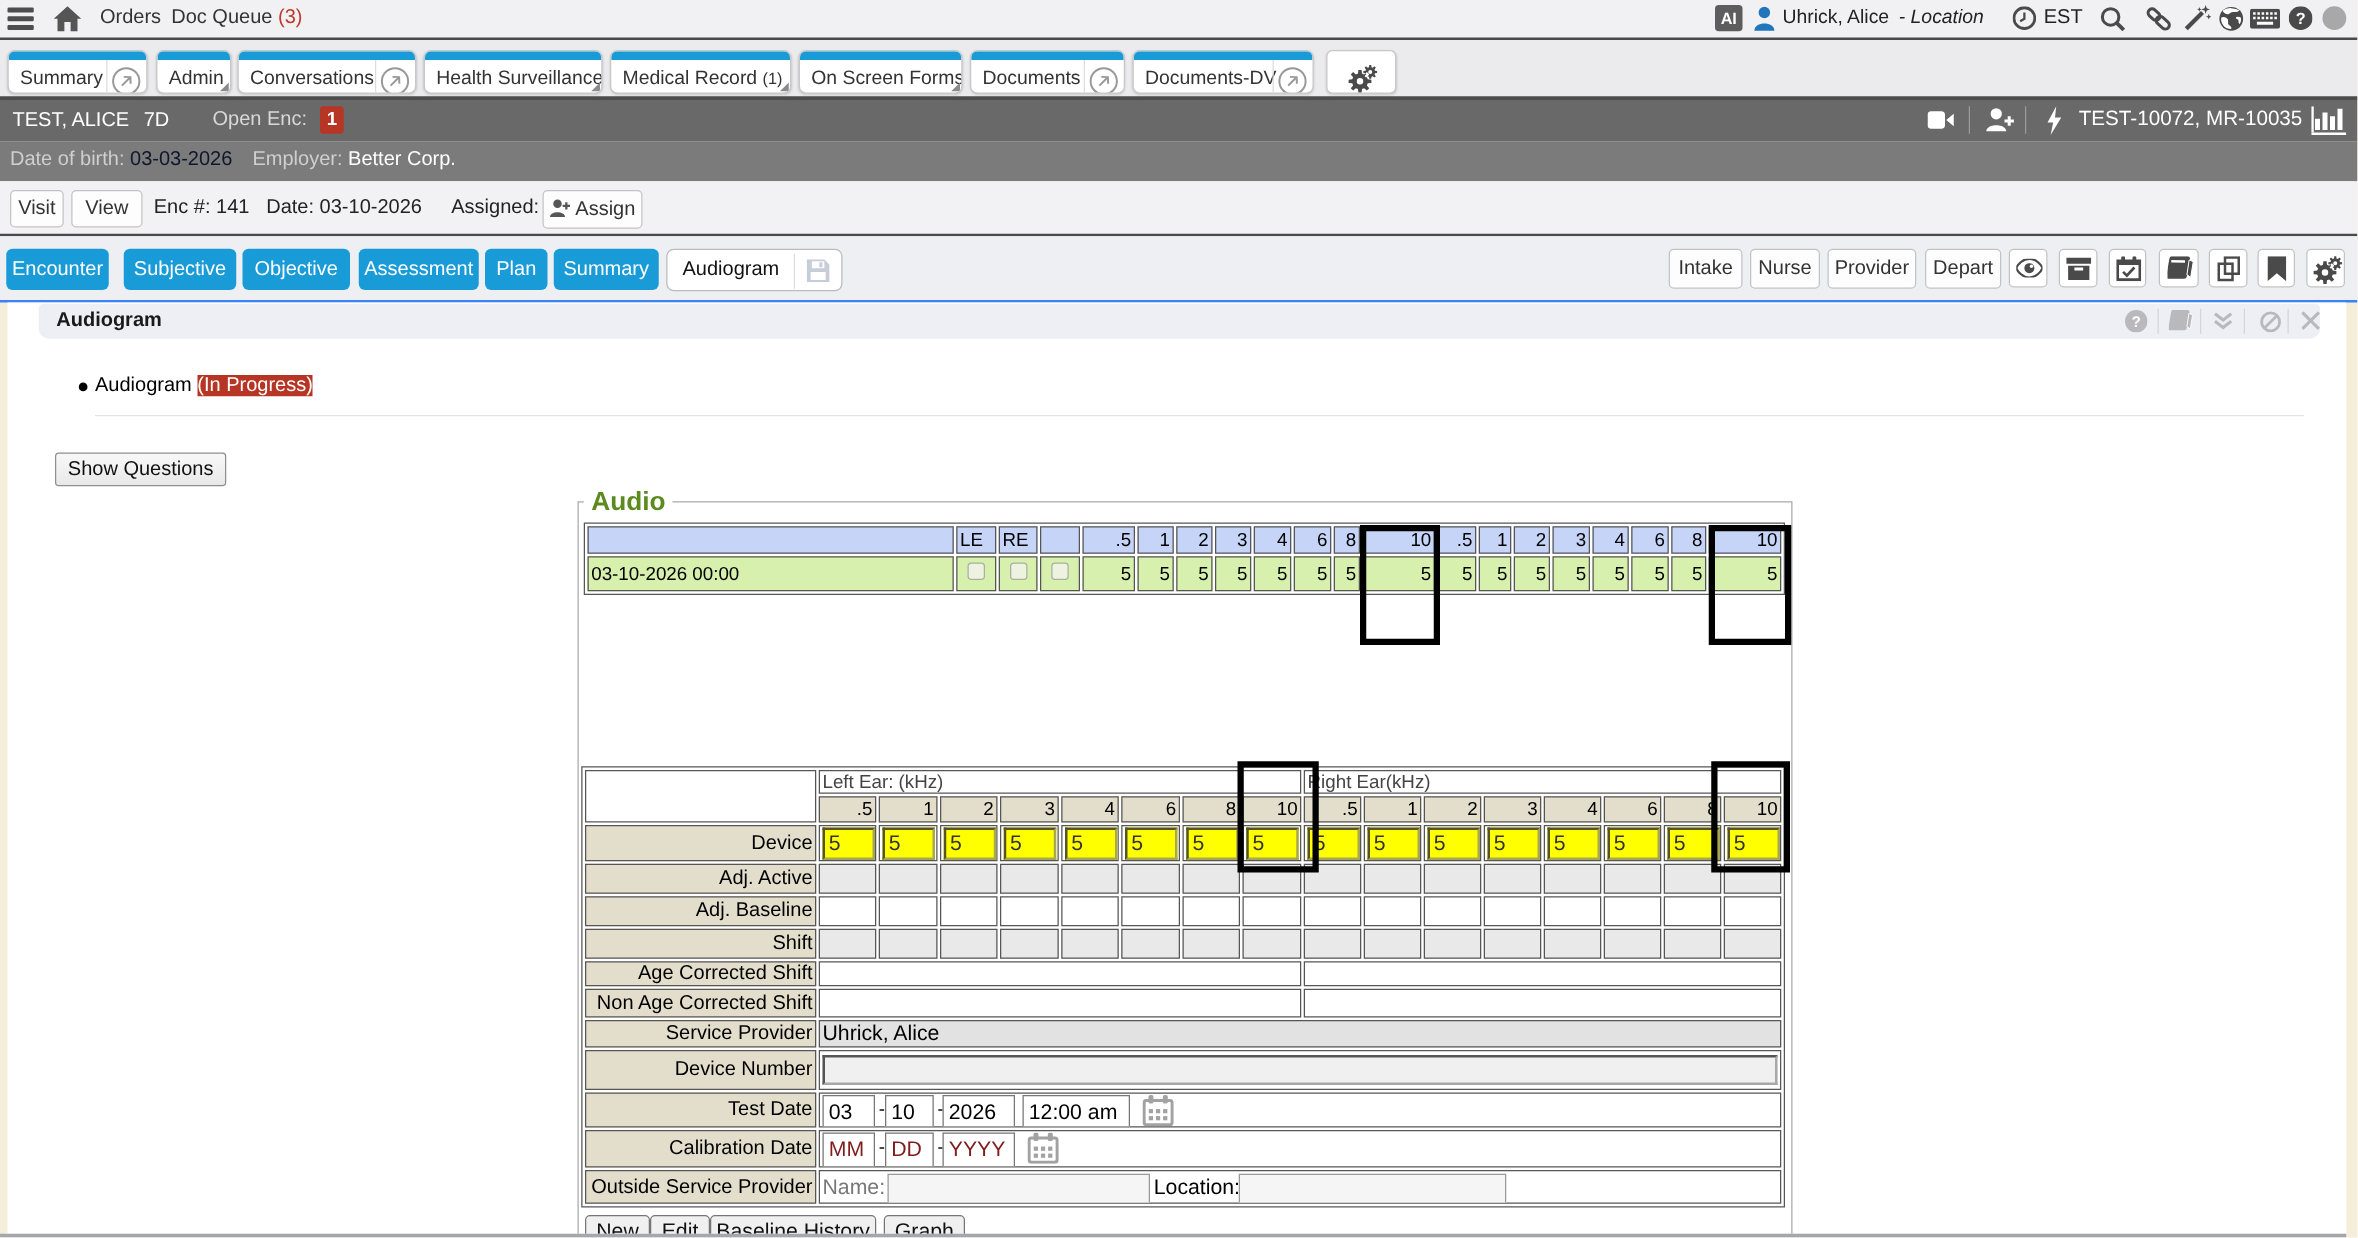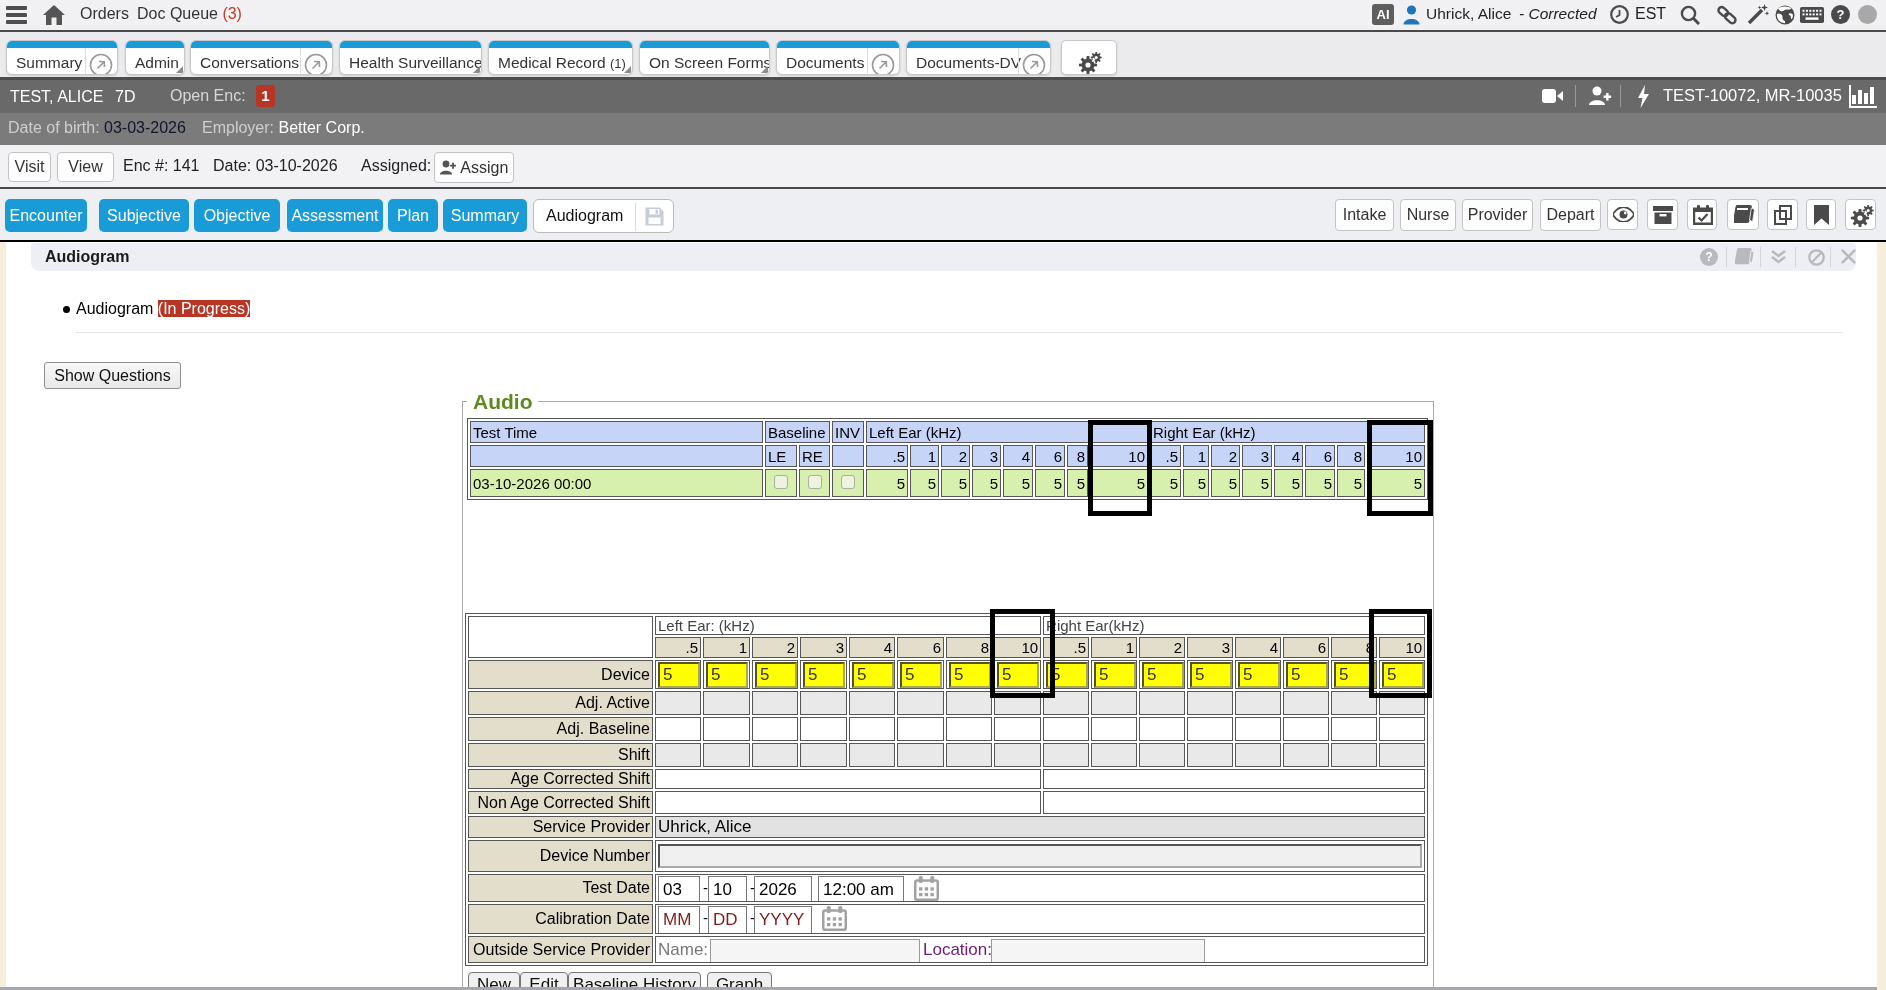--- a/index.html
+++ b/index.html
@@ -17,21 +17,21 @@
 .tab .cap { position:absolute; left:0; top:0; right:0; height:7px; background:#199bd8; }
 .tab .lbl { position:absolute; left:9px; top:13px; font-size:15.5px; color:#333; white-space:nowrap; }
 .tab .icr { position:absolute; top:7px; right:0; width:32px; bottom:0; border-left:1px solid #ddd; }
 .tab .corner { position:absolute; right:1px; bottom:1px; width:0; height:0; border-left:7px solid transparent; border-bottom:7px solid #8a8a8a; }
 
 #bar1 { position:absolute; left:0; top:80px; width:1886px; height:33px; background:#696969; color:#fff; }
 #bar2 { position:absolute; left:0; top:113px; width:1886px; height:32px; background:#7b7b7b; color:#fff; }
 #bar3 { position:absolute; left:0; top:145px; width:1886px; height:44px; background:#f2f2f4; border-bottom:2px solid #4a4a4a; }
 .wbtn { position:absolute; background:#fdfdfd; border:1px solid #c3c3c3; border-radius:4px; font-size:16px; color:#333; text-align:center; }
 
-#toolbar { position:absolute; left:0; top:189px; width:1886px; height:53px; background:#edeff3; border-bottom:2px solid #000000; }
+#toolbar { position:absolute; left:0; top:189px; width:1886px; height:53px; background:#edeff3; border-bottom:2px solid #3b82f6; }
 .bluebtn { position:absolute; top:10px; height:33px; background:#199bd8; border-radius:5px; color:#fff; font-size:16px; text-align:center; line-height:33px; }
 .icobtn { position:absolute; top:10px; height:31px; background:#fff; border:1px solid #c3c3c3; border-radius:4px; }
 
 #content { position:absolute; left:6px; top:242px; width:1871px; height:745px; background:#fff; overflow:hidden; }
 #hscroll { position:absolute; left:0; top:987px; width:1877px; height:3px; background:#a6a6af; }
 #panelhdr { position:absolute; left:25px; top:1px; width:1825px; height:28px; background:#edeff4; border-radius:4px 4px 8px 8px; }
 .phsep { position:absolute; top:4px; width:1px; height:20px; background:#d5d5d8; }
 
 #fs { position:absolute; left:456px; top:159px; width:972px; height:840px; border:1px solid #a9a9a9; }
 #audioleg { position:absolute; left:461px; top:148px; background:#fff; padding:0 6px; font-size:21px; font-weight:bold; color:#5c8a1e; z-index:5; }
@@ -66,21 +66,21 @@
       <path d="M12 1 L23 11 L20 11 L20 21 L14.5 21 L14.5 13.5 L9.5 13.5 L9.5 21 L4 21 L4 11 L1 11 Z" fill="#555"></path>
     </svg>
   <div class="tbtxt" style="left:80px">Orders</div>
   <div class="tbtxt" style="left:137px">Doc Queue <span style="color:#c0392b">(3)</span></div>
   <div class="abs" style="left:1372px;top:4px;width:22px;height:21px;background:#5d5d5d;border-radius:3px;color:#fff;font-weight:bold;font-size:13px;text-align:center;line-height:21px">AI</div>
   <svg class="abs" style="left:1403px;top:5px" width="17" height="20" viewBox="0 0 17 20">
       <circle cx="8.5" cy="5" r="4.6" fill="#2175bb"></circle>
       <path d="M0.5 19.5 C0.5 12 16.5 12 16.5 19.5 Z" fill="#2175bb"></path>
     </svg>
   <div class="tbtxt" style="left:1426px;color:#222;font-size:15.5px">Uhrick, Alice</div>
-  <div class="tbtxt" style="left:1519px;color:#222;font-style:italic;font-size:15.5px">- Corrected</div>
+  <div class="tbtxt" style="left:1519px;color:#222;font-style:italic;font-size:15.5px">- Location</div>
   <svg class="abs" style="left:1610px;top:5px" width="19" height="19" viewBox="0 0 19 19">
       <circle cx="9.5" cy="9.5" r="8.3" fill="none" stroke="#4a4a4a" stroke-width="2.2"></circle>
       <path d="M9.5 5 v5 l-3.4 2" fill="none" stroke="#4a4a4a" stroke-width="1.8"></path>
     </svg>
   <div class="tbtxt" style="left:1635px;color:#222">EST</div>
   <svg class="abs" style="left:1680px;top:5px" width="20" height="20" viewBox="0 0 20 20">
       <circle cx="8.5" cy="8.5" r="6.6" fill="none" stroke="#4a4a4a" stroke-width="2.4"></circle>
       <line x1="13.3" y1="13.3" x2="19" y2="19" stroke="#4a4a4a" stroke-width="3"></line>
     </svg>
   <svg class="abs" style="left:1716px;top:5px" width="21" height="20" viewBox="0 0 21 20">
@@ -355,27 +355,20 @@
         <col style="width:31px">
         <col style="width:26px">
         <col style="width:29px">
         <col style="width:30px">
         <col style="width:29px">
         <col style="width:30px">
         <col style="width:28px">
         <col style="width:58px">
       </colgroup>
     <tbody>
-        <tr style="height:22px">
-          <td class="b">Test Time</td>
-          <td class="b" colspan="2">Baseline</td>
-          <td class="b">INV</td>
-          <td class="b" colspan="8">Left Ear (kHz)</td>
-          <td class="b" colspan="8">Right Ear (kHz)</td>
-        </tr>
     <tr style="height:22px">
           <td class="b"></td>
           <td class="b">LE</td>
           <td class="b">RE</td>
           <td class="b"></td>
           <td class="b num">.5</td>
           <td class="b num">1</td>
           <td class="b num">2</td>
           <td class="b num">3</td>
           <td class="b num">4</td>
@@ -600,21 +593,21 @@
                 <rect x="13.2" y="13.5" width="2.7" height="2.7"></rect>
               </g>
             </svg>
           </td>
         </tr>
     <tr style="height:27px">
           <td class="lab">Outside Service Provider</td>
           <td colspan="16" style="position:relative">
             <span class="abs" style="left:2px;top:3px;font-size:17px;color:#777">Name:</span>
             <span class="tin ns abs" style="left:54px;top:2px;width:210px"></span>
-            <span class="abs" style="left:267px;top:3px;font-size:17px;color:#701a75">Location:</span>
+            <span class="abs" style="left:267px;top:3px;font-size:17px;color:#000000">Location:</span>
             <span class="tin ns abs" style="left:335px;top:2px;width:214px"></span>
           </td>
         </tr>
   </tbody>
     </table>
   <div class="gbtn" style="left:462px;top:730px;width:52px;height:26px;line-height:24px;border-radius:4px 4px 0 0">New</div>
   <div class="gbtn" style="left:514px;top:730px;width:48px;height:26px;line-height:24px;border-radius:4px 4px 0 0">Edit</div>
   <div class="gbtn" style="left:562px;top:730px;width:133px;height:26px;line-height:24px;border-radius:4px 4px 0 0">Baseline History</div>
   <div class="gbtn" style="left:701px;top:730px;width:65px;height:26px;line-height:24px;border-radius:4px 4px 0 0">Graph</div>
 </div>

